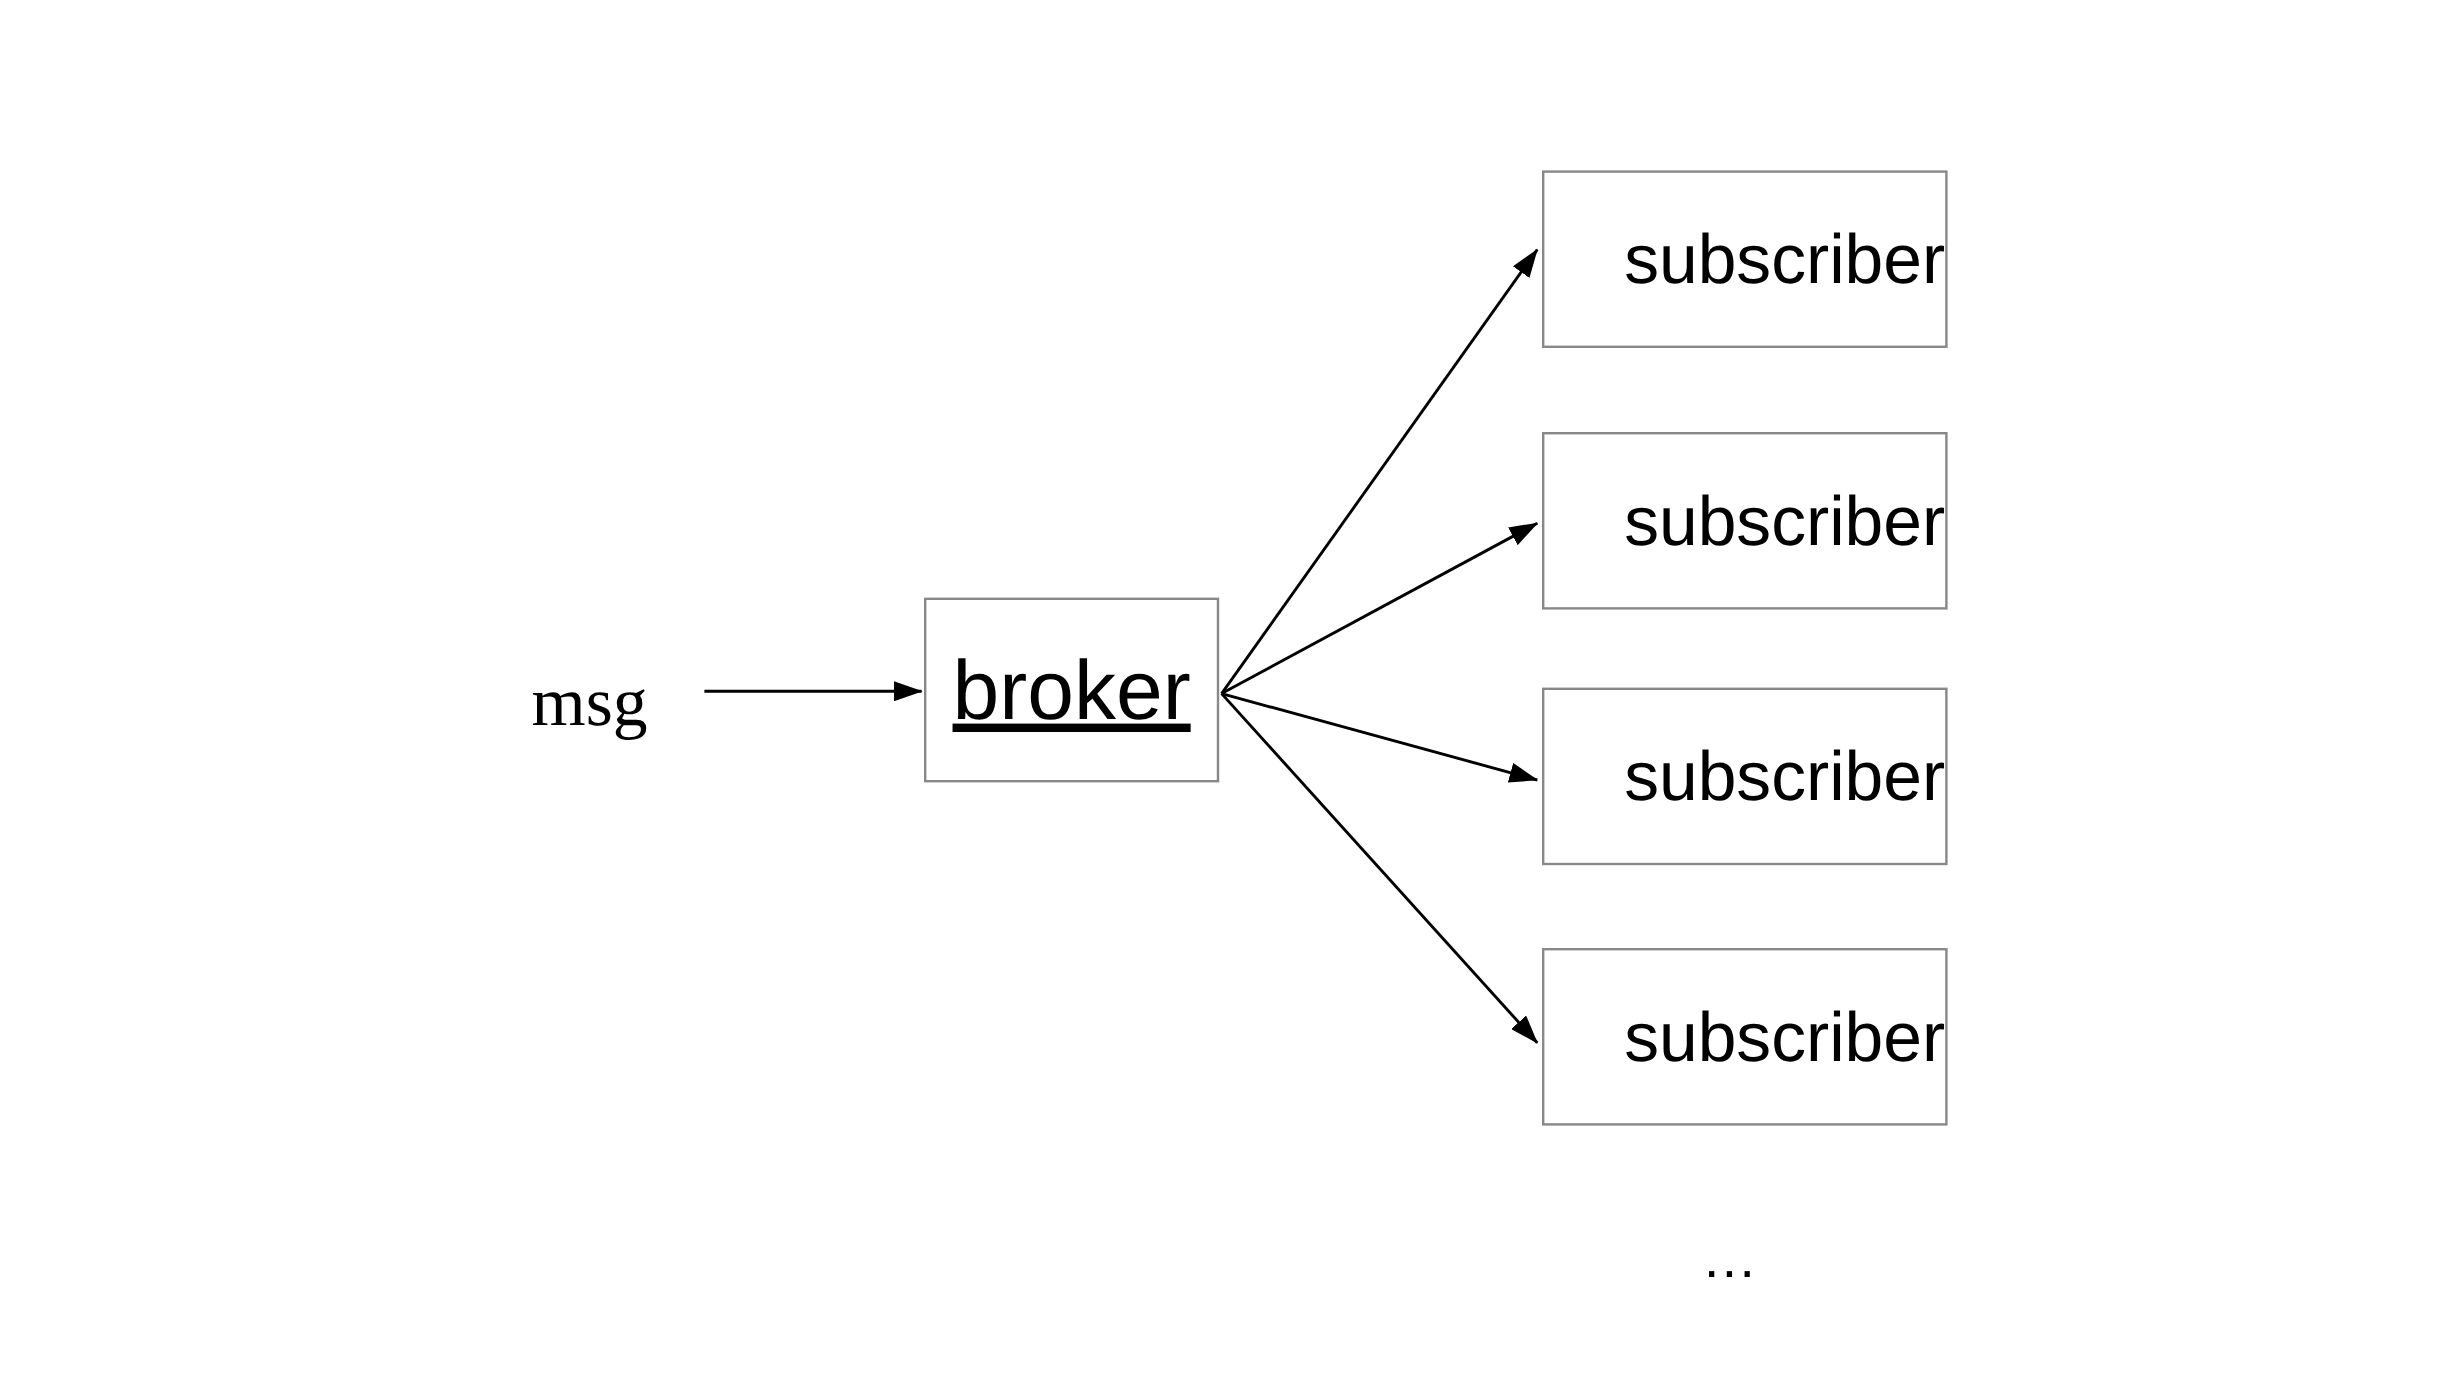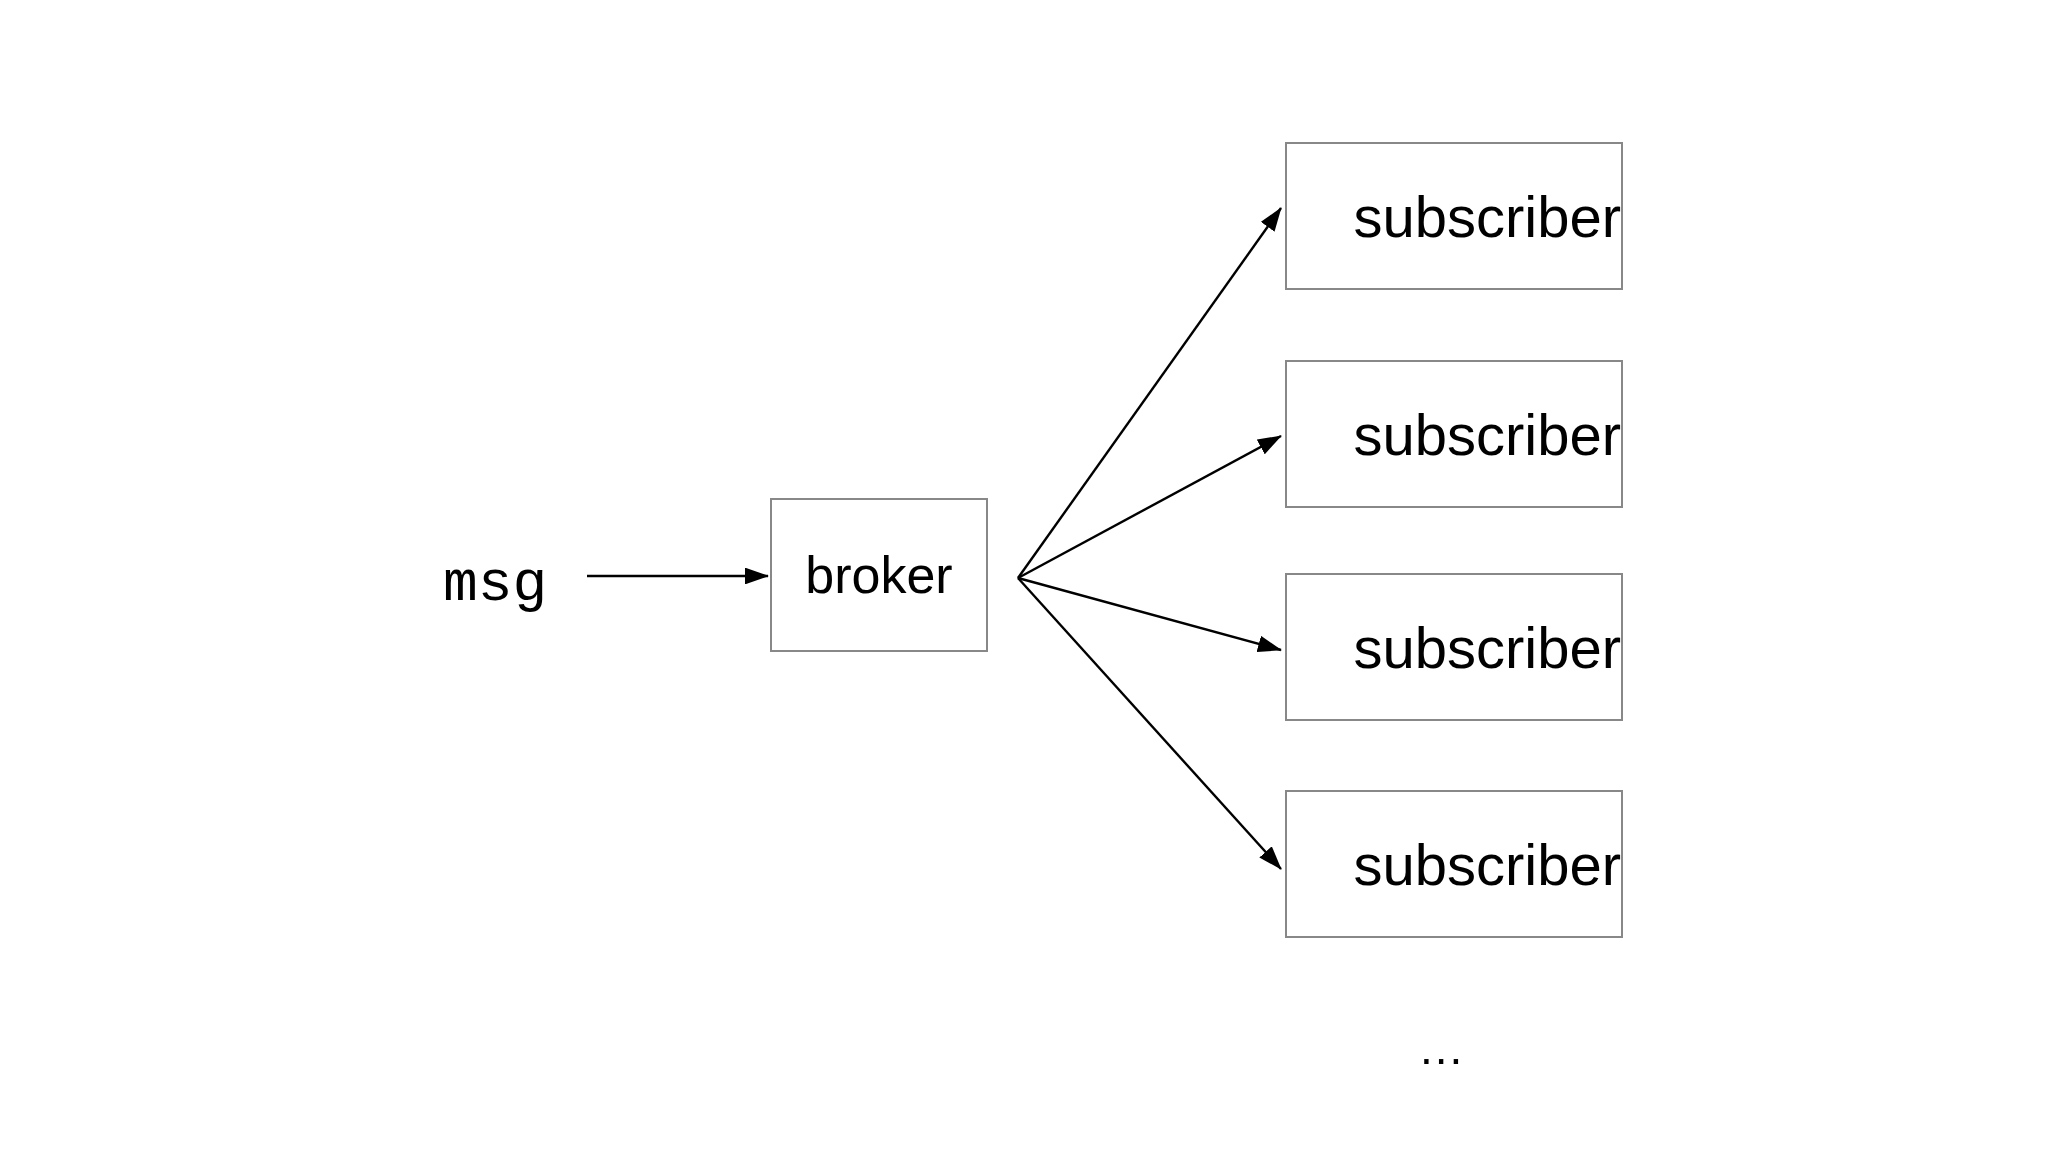--- a/index.html
+++ b/index.html
@@ -36,23 +36,24 @@
     align-items: center;
     justify-content: center;
     color: #000000;
     font-family: "Liberation Sans", sans-serif;
     font-weight: 400;
     letter-spacing: 0px;
   }
   #node-broker {
     left: 770px;
     top: 498px;
-    width: 218px;
+    width: 246px;
     height: 154px;
-    font-size: 52px;
+    font-size: 70px;
+    text-decoration: underline;
   }
   .node-subscriber {
     left: 1285px;
     width: 338px;
     height: 148px;
     font-size: 58px;
     justify-content: flex-end;
   }
   #node-subscriber-1 { top: 142px; }
   #node-subscriber-2 { top: 360px; }
@@ -60,21 +61,21 @@
   #node-subscriber-4 { top: 790px; }
 
   #label-msg {
     position: absolute;
     left: 443px;
     top: 548px;
     font-size: 58px;
     line-height: 74px;
     color: #000000;
     white-space: nowrap;
-    font-family: Liberation Mono, monospace;
+    font-family: Liberation Serif, serif;
     text-align: center;
   }
   #label-ellipsis {
     position: absolute;
     left: 1420px;
     top: 1024px;
     font-size: 46px;
     line-height: 48px;
     color: #000000;
     letter-spacing: 2px;

